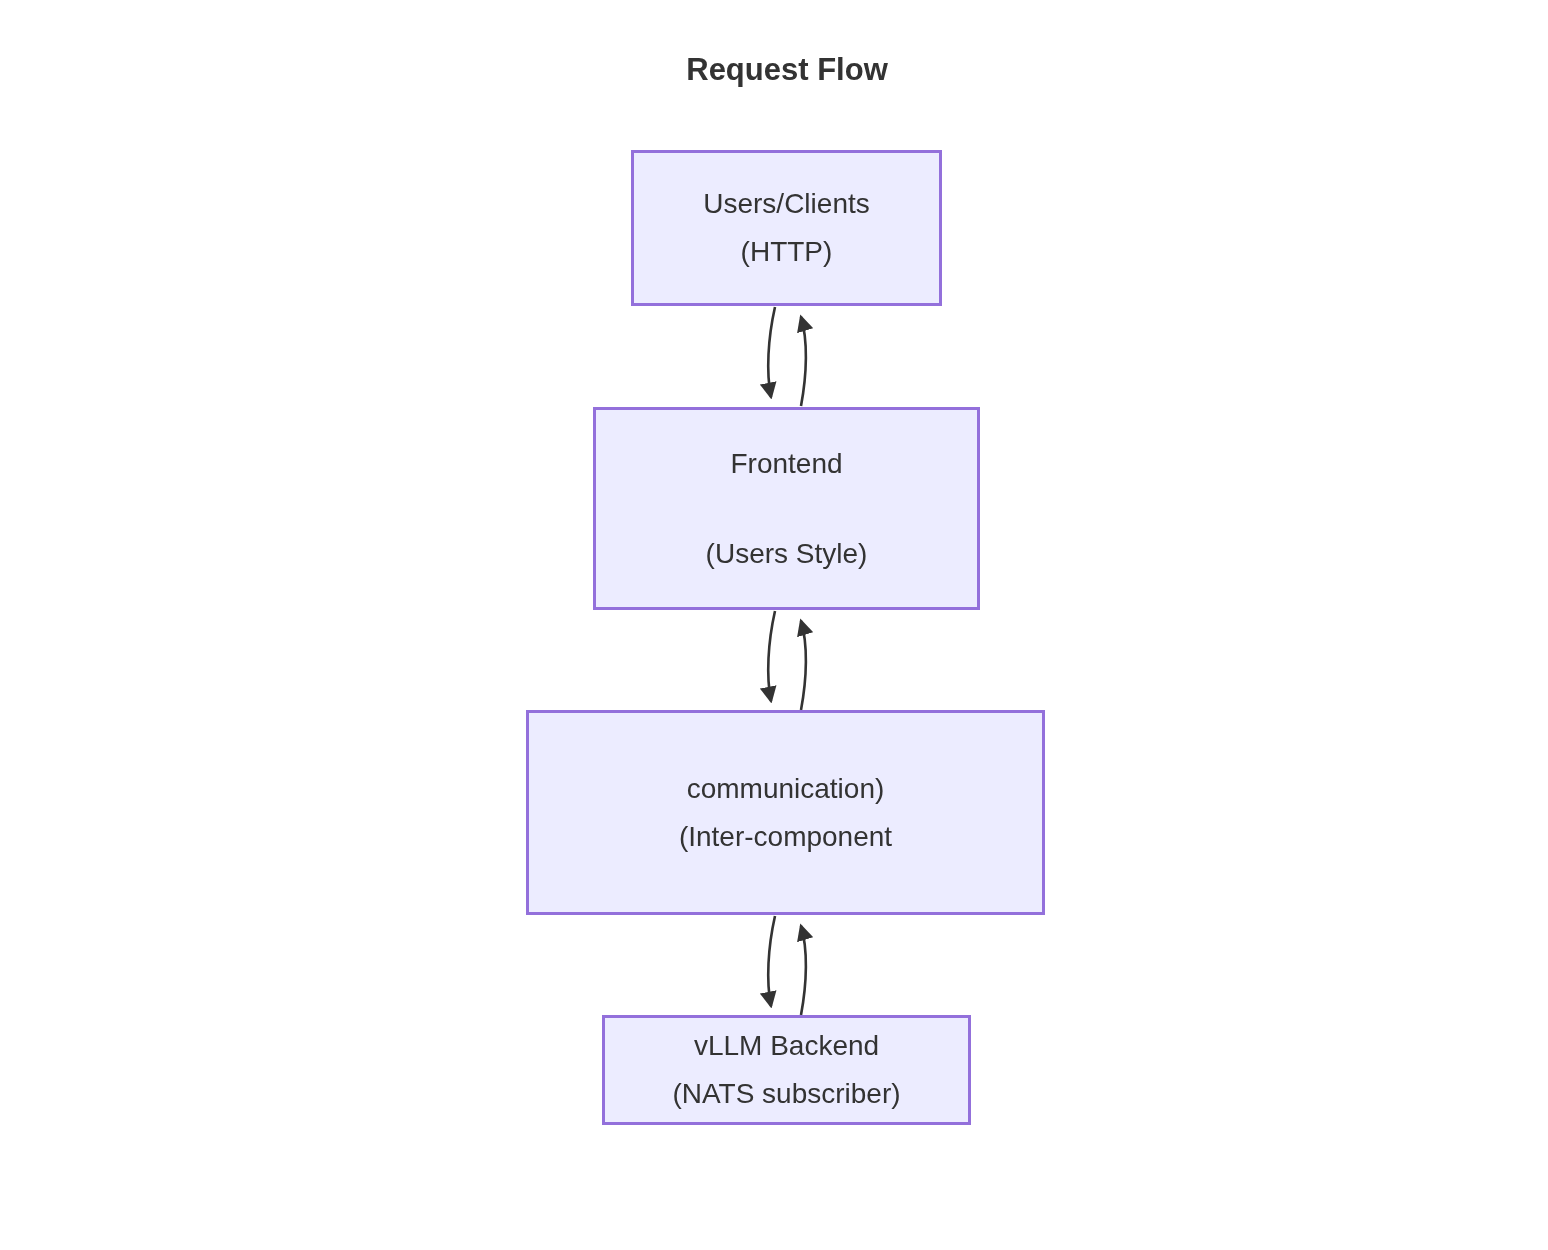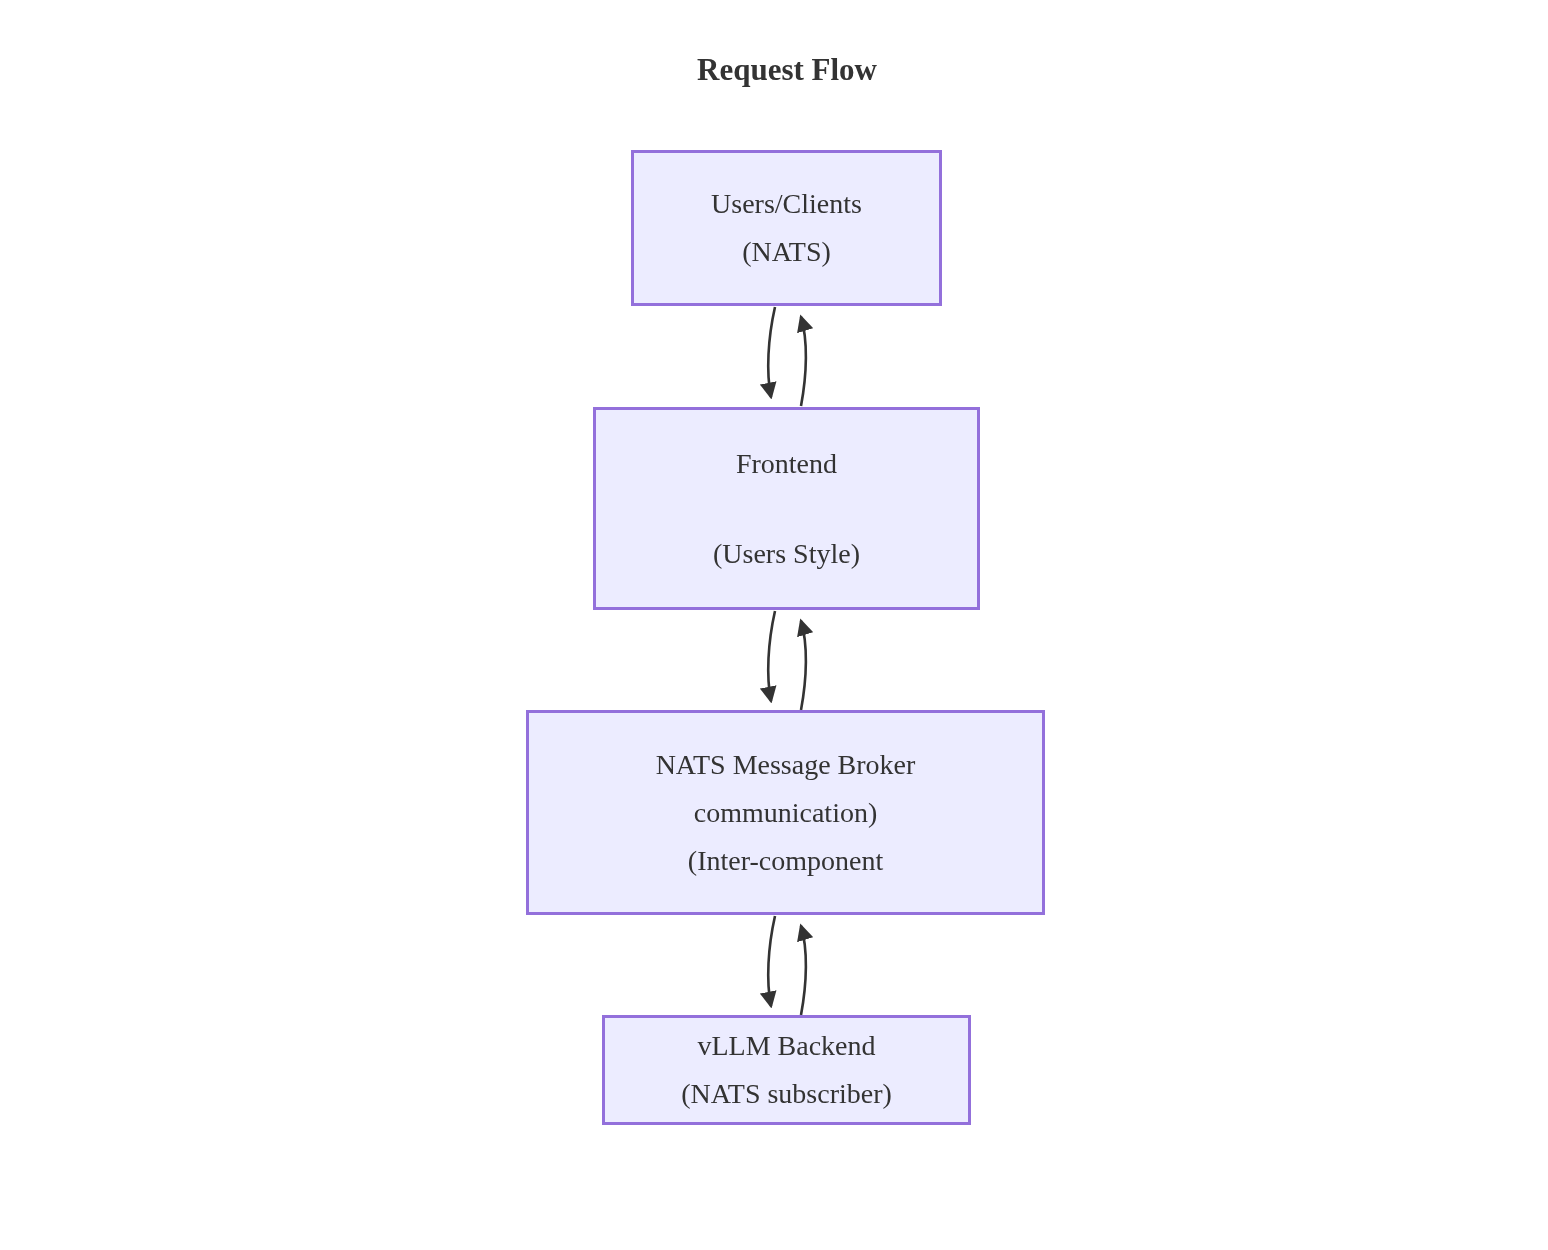--- a/index.html
+++ b/index.html
@@ -5,21 +5,21 @@
   html, body {
     margin: 0;
     padding: 0;
     background: #ffffff;
   }
   .canvas {
     position: relative;
     width: 1548px;
     height: 1250px;
     background: #ffffff;
-    font-family: Liberation Serif, serif;
+    font-family: Liberation Sans, sans-serif;
     overflow: hidden;
   }
   .diagram-title {
     position: absolute;
     top: 52px;
     left: 787px;
     transform: translateX(-50%);
     font-size: 31px;
     font-weight: 700;
     color: #333333;
@@ -82,30 +82,29 @@
 
     <path class="edge-path" d="M 801 710 C 807 678, 808 644, 801 621" marker-end="url(#arrowhead)"></path>
 
     <path class="edge-path" d="M 775 916 C 768 947, 766 981, 771 1006" marker-end="url(#arrowhead)"></path>
 
     <path class="edge-path" d="M 801 1015 C 807 983, 808 949, 801 926" marker-end="url(#arrowhead)"></path>
   </svg>
 
   <div class="node node-users">
     <span class="node-line">Users/Clients</span>
-    <span class="node-line">(NATS)</span>
+    <span class="node-line">(HTTP)</span>
   </div>
 
   <div class="node node-frontend">
     <span class="node-line">Frontend</span>
     <span class="node-line">(Users Style)</span>
   </div>
 
   <div class="node node-nats">
-    <span class="node-line">NATS Message Broker</span>
     <span class="node-line">communication)</span>
     <span class="node-line">(Inter-component</span>
   </div>
 
   <div class="node node-vllm">
     <span class="node-line">vLLM Backend</span>
     <span class="node-line">(NATS subscriber)</span>
   </div>
 
 </div>

